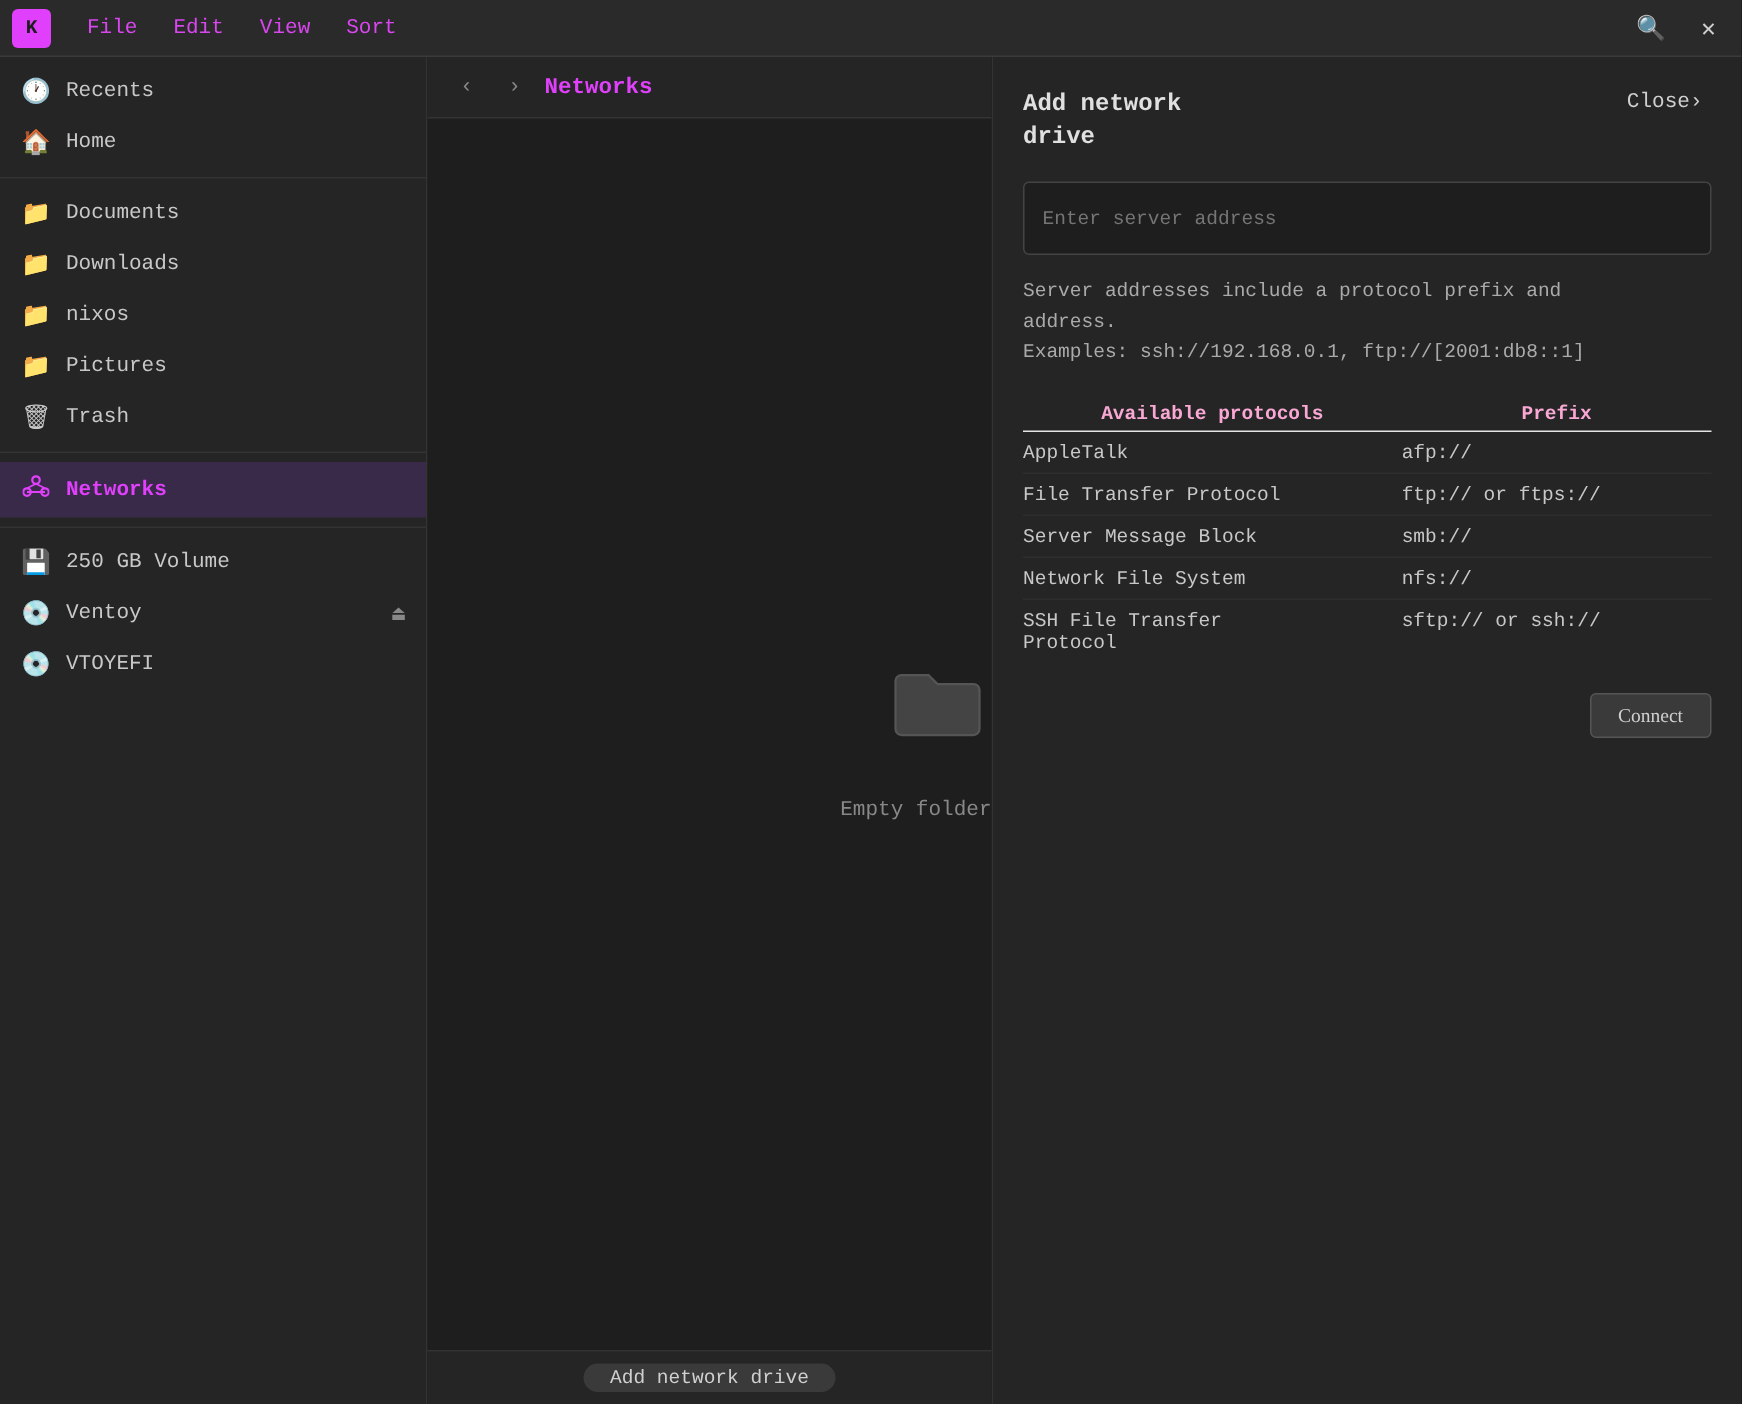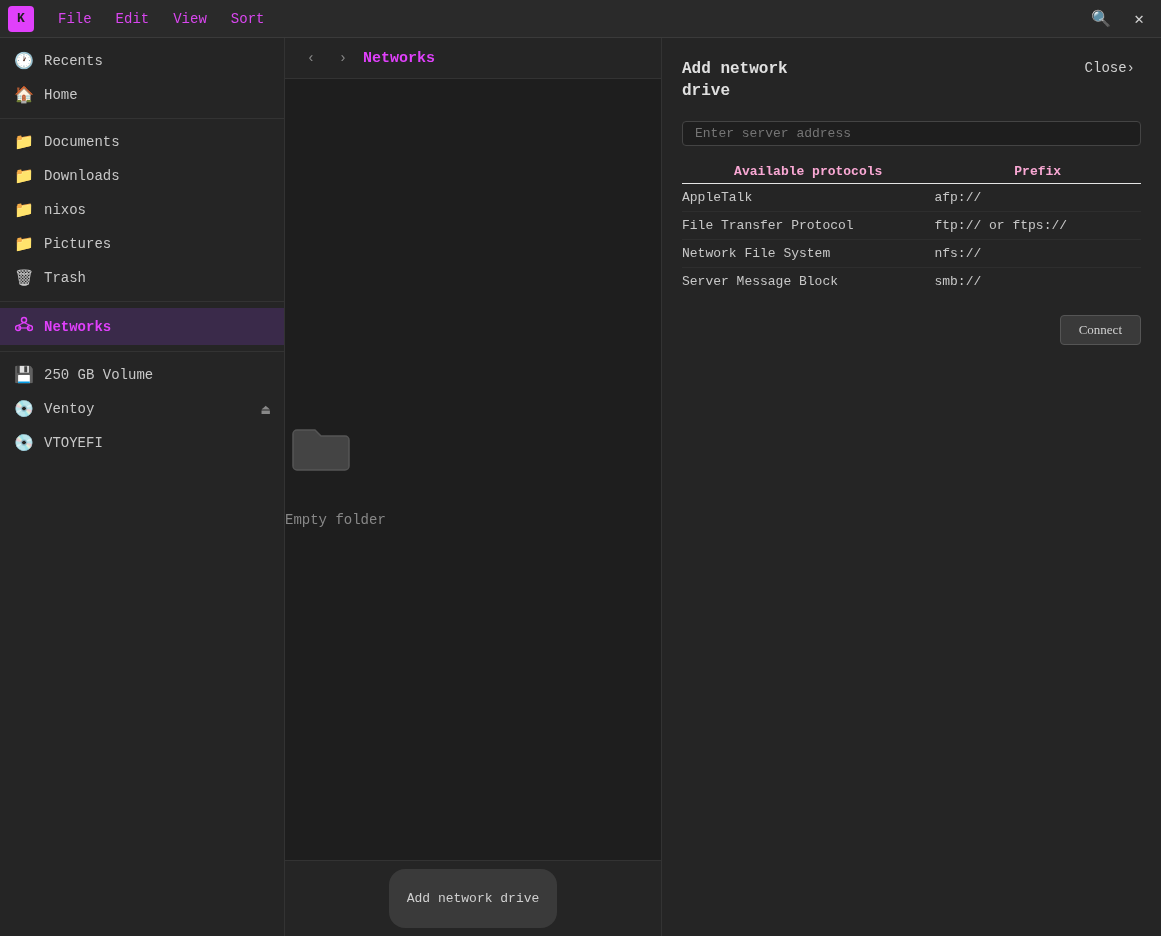--- a/index.html
+++ b/index.html
@@ -156,21 +156,21 @@
       color: #e040fb;
       font-size: 15px;
       font-weight: bold;
       font-family: 'Courier New', Courier, monospace;
     }
 
     
     .file-content {
       flex: 1;
       display: flex;
-      align-items: flex-start;
+      align-items: flex-end;
       justify-content: center;
       flex-direction: column;
       gap: 28px;
       position: relative;
     }
 
     .empty-folder-icon {
       width: 72px;
       height: 72px;
       color: #555;
@@ -189,21 +189,21 @@
       justify-content: center;
       border-top: 1px solid #333;
       background: #252525;
       flex-shrink: 0;
     }
 
     .add-network-btn-bottom {
       background: #3a3a3a;
       border: none;
       color: #d0d0d0;
-      padding: 22px 18px;
+      padding: 2px 18px;
       border-radius: 16px;
       cursor: pointer;
       font-family: 'Courier New', Courier, monospace;
       font-size: 13px;
     }
 
     
     .right-panel {
       width: 500px;
       background: #252525;
@@ -238,21 +238,21 @@
       font-size: 14px;
       font-family: 'Courier New', Courier, monospace;
       background: none;
       border: none;
       padding: 2px 6px;
       border-radius: 4px;
     }
 
     .server-input {
       width: 100%;
-      padding: 4px 12px;
+      padding: 16px 12px;
       background: #1e1e1e;
       border: 1px solid #444;
       border-radius: 4px;
       color: #888;
       font-family: 'Courier New', Courier, monospace;
       font-size: 13px;
       margin-bottom: 14px;
       outline: none;
     }
 
@@ -415,44 +415,49 @@
     <div class="right-panel-header">
       <div class="right-panel-title">Add network<br>drive</div>
       <button class="close-btn">
         <span>Close</span>
         <span>›</span>
       </button>
     </div>
 
     <input class="server-input" type="text" placeholder="Enter server address" style="">
 
+    <div class="info-text">Server addresses include a protocol prefix and<br>address.<br>Examples: ssh://192.168.0.1, ftp://[2001:db8::1]</div>
 
     <table class="protocols-table">
       <thead>
         <tr>
           <th class="col-protocol">Available protocols</th>
           <th class="col-prefix">Prefix</th>
         </tr>
       </thead>
       <tbody id="protocols-tbody">
       <tr>
             <td>AppleTalk</td>
             <td>afp://</td>
           </tr>
           <tr>
             <td>File Transfer Protocol</td>
             <td>ftp:// or ftps://</td>
           </tr>
           <tr>
+            <td>Server Message Block</td>
+            <td>smb://</td>
+          </tr>
+          <tr>
             <td>Network File System</td>
             <td>nfs://</td>
           </tr>
           <tr>
-            <td>Server Message Block</td>
-            <td>smb://</td>
+            <td>SSH File Transfer<br>Protocol</td>
+            <td>sftp:// or ssh://</td>
           </tr>
         </tbody>
     </table>
 
     <div class="connect-btn-row">
       <button class="connect-btn">Connect</button>
     </div>
   </div>
 
 </div>

